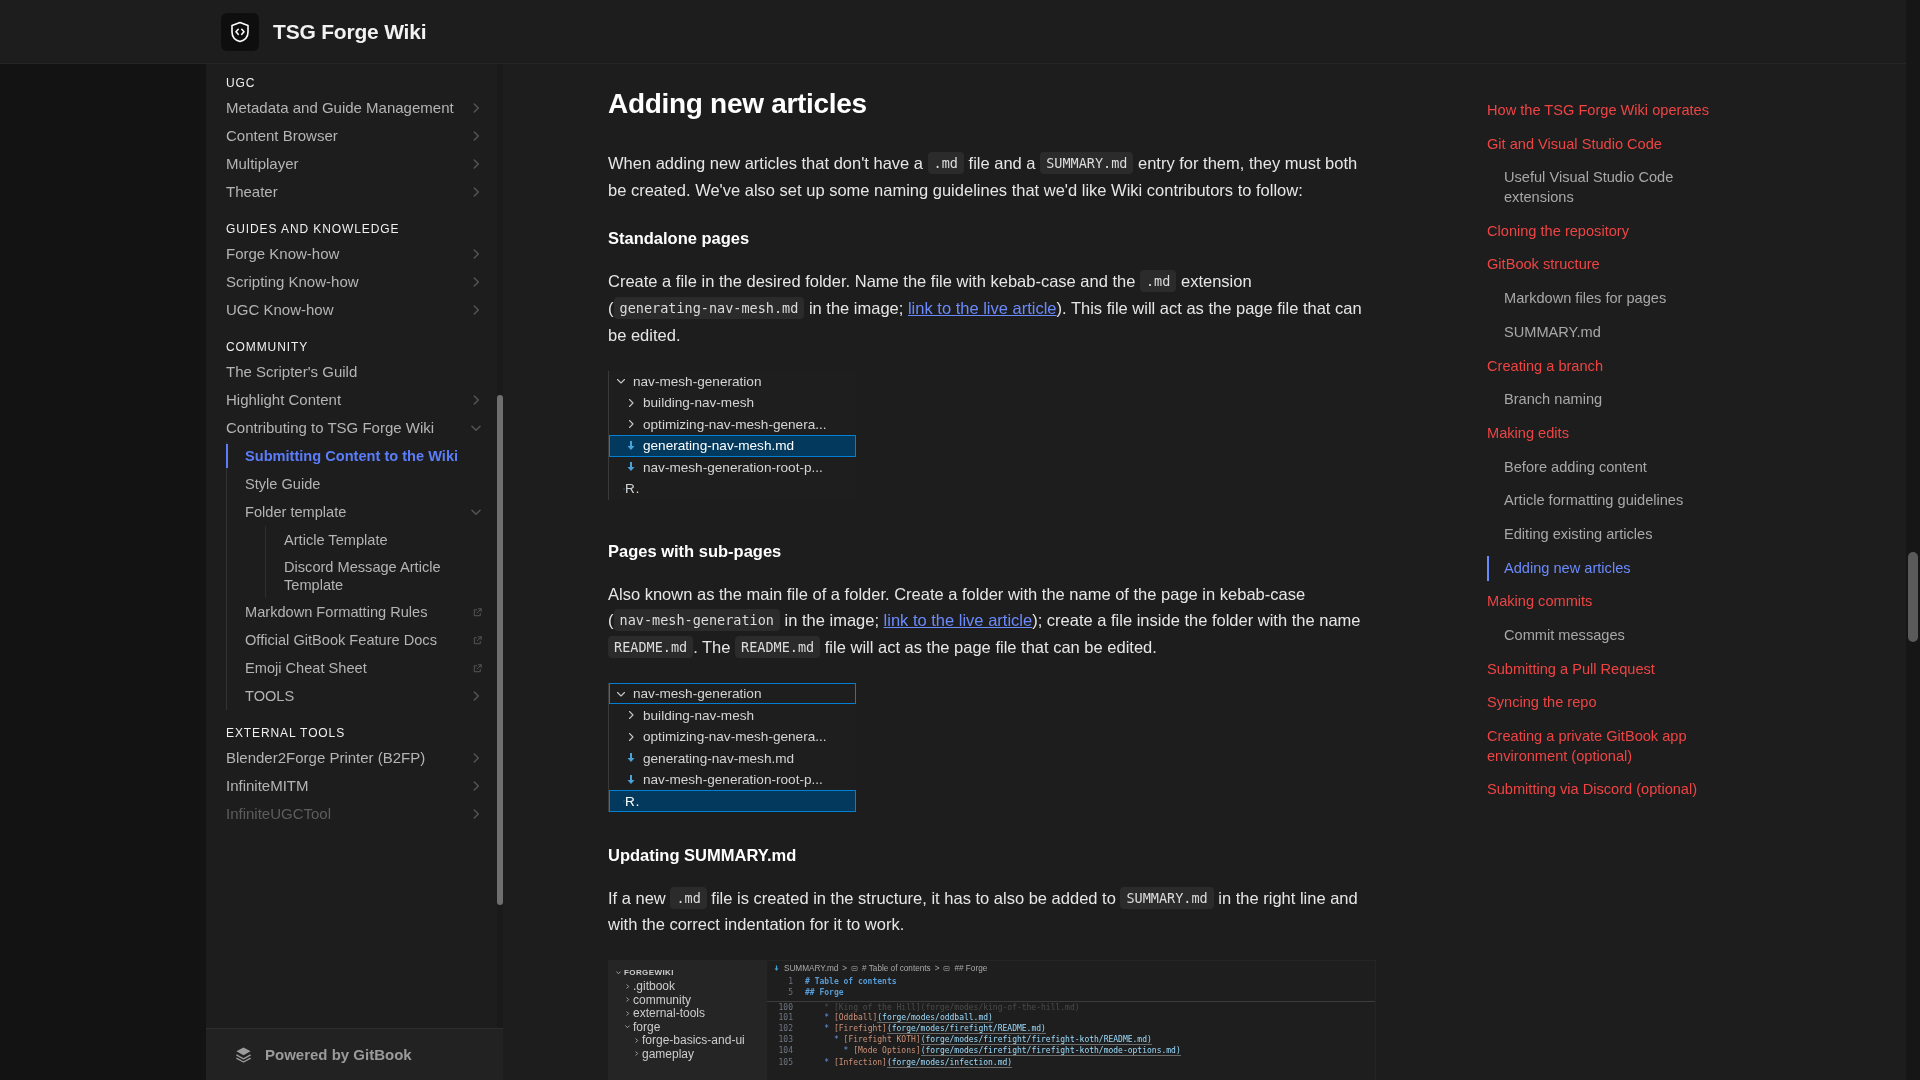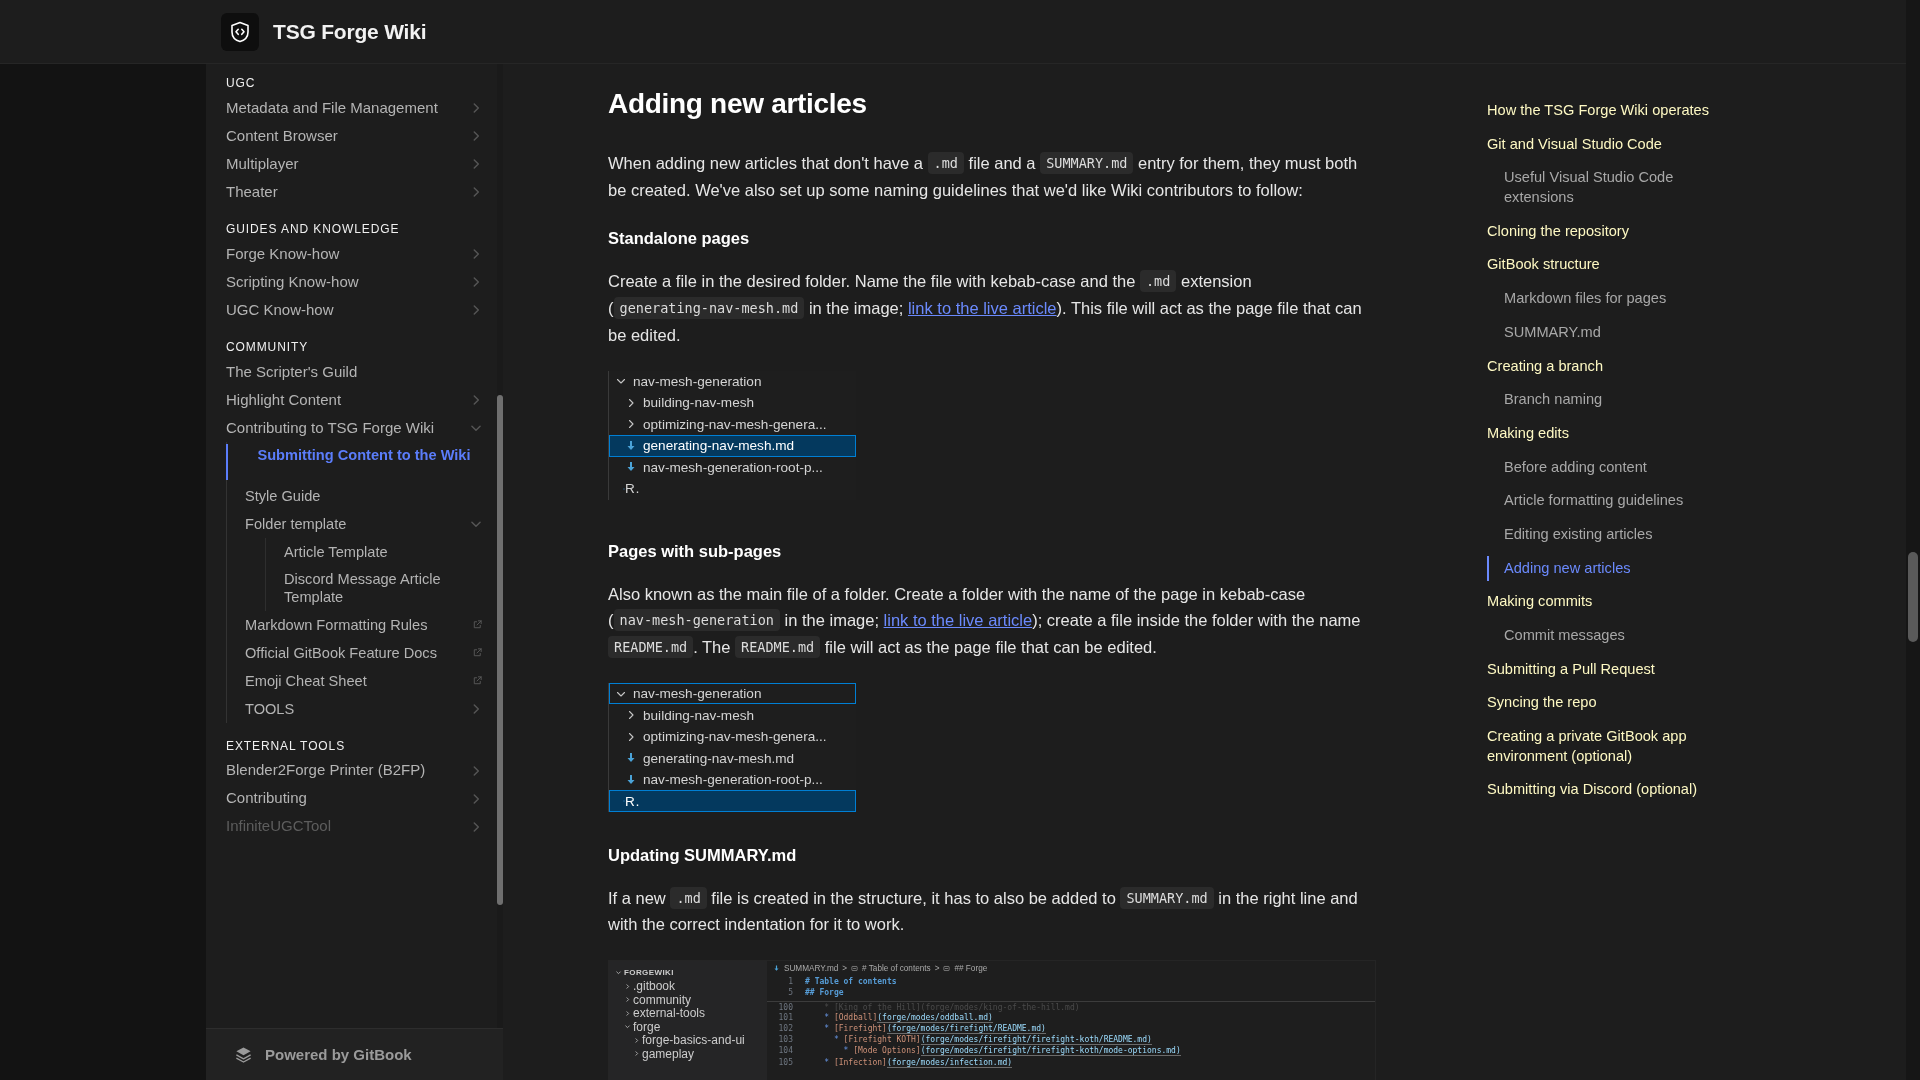--- a/index.html
+++ b/index.html
@@ -80,21 +80,21 @@
     position: relative; margin-left: 20px;
     border-left: 1px solid #333;
     padding-left: 0;
   }
   .nav-sub .nav-item { padding-left: 18px; font-size: 14.6px; }
   .nav-sub2 {
     position: relative; margin-left: 38px;
     border-left: 1px solid #2e2e2e;
   }
   .nav-sub2 .nav-item { padding-left: 18px; font-size: 14.6px; }
-  .nav-item.active { color: #5b7dfa; font-weight: bold; flex-direction: column; }
+  .nav-item.active { color: #5b7dfa; font-weight: bold; }
   .nav-item.active::before {
     content: ""; position: absolute; left: -1px; top: 2px; bottom: 2px;
     width: 2px; background: #5b7dfa;
   }
   .nav-item.dim { color: #5d5d5d; }
 
   
   .sb-track {
     position: absolute; left: 497px; top: 64px; width: 6px; height: 1016px;
     background: #1a1a1a;
@@ -185,21 +185,21 @@
   .vs-link-text { color: #ce9178; }
   .vs-link-url { color: #9cdcfe; border-bottom: 1px solid #6b6b6b;}
   .vs-ghost { color: #4a4a4a; }
 
   
   .toc {
     position: absolute; left: 1463px; top: 64px; width: 270px; height: 1016px;
     padding: 30px 20px 0 24px; overflow: hidden;
   }
   .toc-item {
-    font-size: 14.6px; color: #fef9c3; line-height: 1.35;
+    font-size: 14.6px; color: #ef4444; line-height: 1.35;
     padding: 7px 0; position: relative;
   }
   .toc-item.sub { padding-left: 17px; color: #a8a8a8; }
   .toc-item.active { color: #6b8afd; }
   .toc-item.active::before {
     content: ""; position: absolute; left: 0; top: 4px; bottom: 4px;
     width: 2px; background: #6b8afd;
   }
   
   .page-scroll-track {
@@ -227,21 +227,21 @@
     </div>
     <div class="brand-title">TSG Forge Wiki</div>
   </div>
 
 </div>
 
 <div class="sidebar">
   <div class="sidebar-inner" id="sidebar-inner" style="padding-top:12px;">
       <div class="nav-section-title">UGC</div>
       <div class="nav-item">
-        <span class="nav-label">Metadata and File Management</span>
+        <span class="nav-label">Metadata and Guide Management</span>
         <svg class="chev" viewBox="0 0 24 24" fill="none" stroke="#9a9a9a" stroke-width="2.4" stroke-linecap="round" stroke-linejoin="round">
           <path d="M9 5 L16 12 L9 19"></path>
         </svg>
       </div>
       <div class="nav-item">
         <span class="nav-label">Content Browser</span>
         <svg class="chev" viewBox="0 0 24 24" fill="none" stroke="#9a9a9a" stroke-width="2.4" stroke-linecap="round" stroke-linejoin="round">
           <path d="M9 5 L16 12 L9 19"></path>
         </svg>
       </div>
@@ -351,21 +351,21 @@
       </div>
       <div class="nav-gap"></div>
       <div class="nav-section-title">EXTERNAL TOOLS</div>
       <div class="nav-item">
         <span class="nav-label">Blender2Forge Printer (B2FP)</span>
         <svg class="chev" viewBox="0 0 24 24" fill="none" stroke="#9a9a9a" stroke-width="2.4" stroke-linecap="round" stroke-linejoin="round">
           <path d="M9 5 L16 12 L9 19"></path>
         </svg>
       </div>
       <div class="nav-item">
-        <span class="nav-label">Contributing</span>
+        <span class="nav-label">InfiniteMITM</span>
         <svg class="chev" viewBox="0 0 24 24" fill="none" stroke="#9a9a9a" stroke-width="2.4" stroke-linecap="round" stroke-linejoin="round">
           <path d="M9 5 L16 12 L9 19"></path>
         </svg>
       </div>
       <div class="nav-item dim">
         <span class="nav-label">InfiniteUGCTool</span>
         <svg class="chev" viewBox="0 0 24 24" fill="none" stroke="#9a9a9a" stroke-width="2.4" stroke-linecap="round" stroke-linejoin="round">
           <path d="M9 5 L16 12 L9 19"></path>
         </svg>
       </div>

